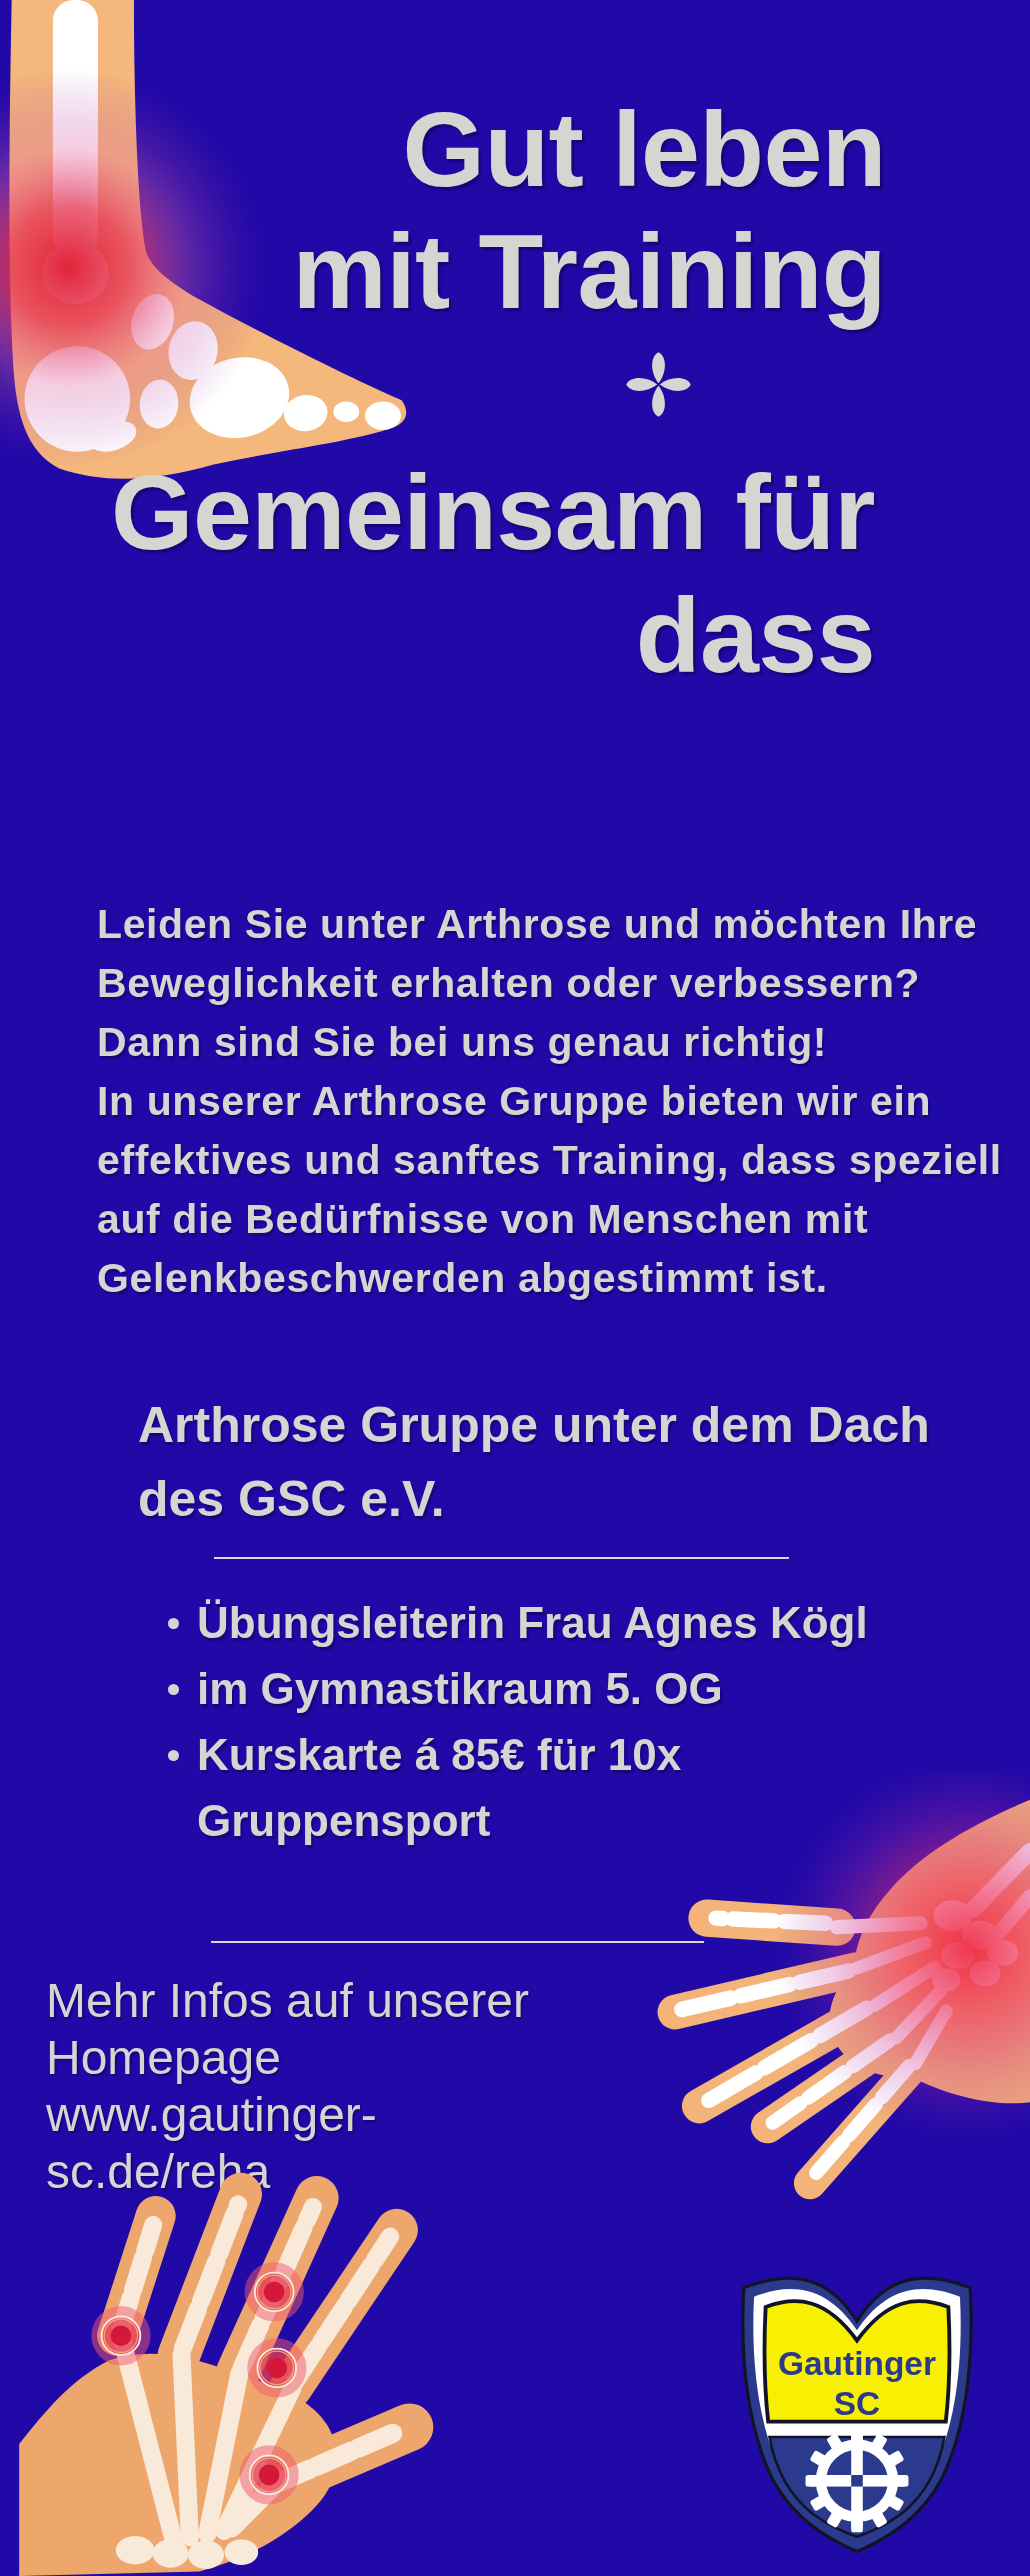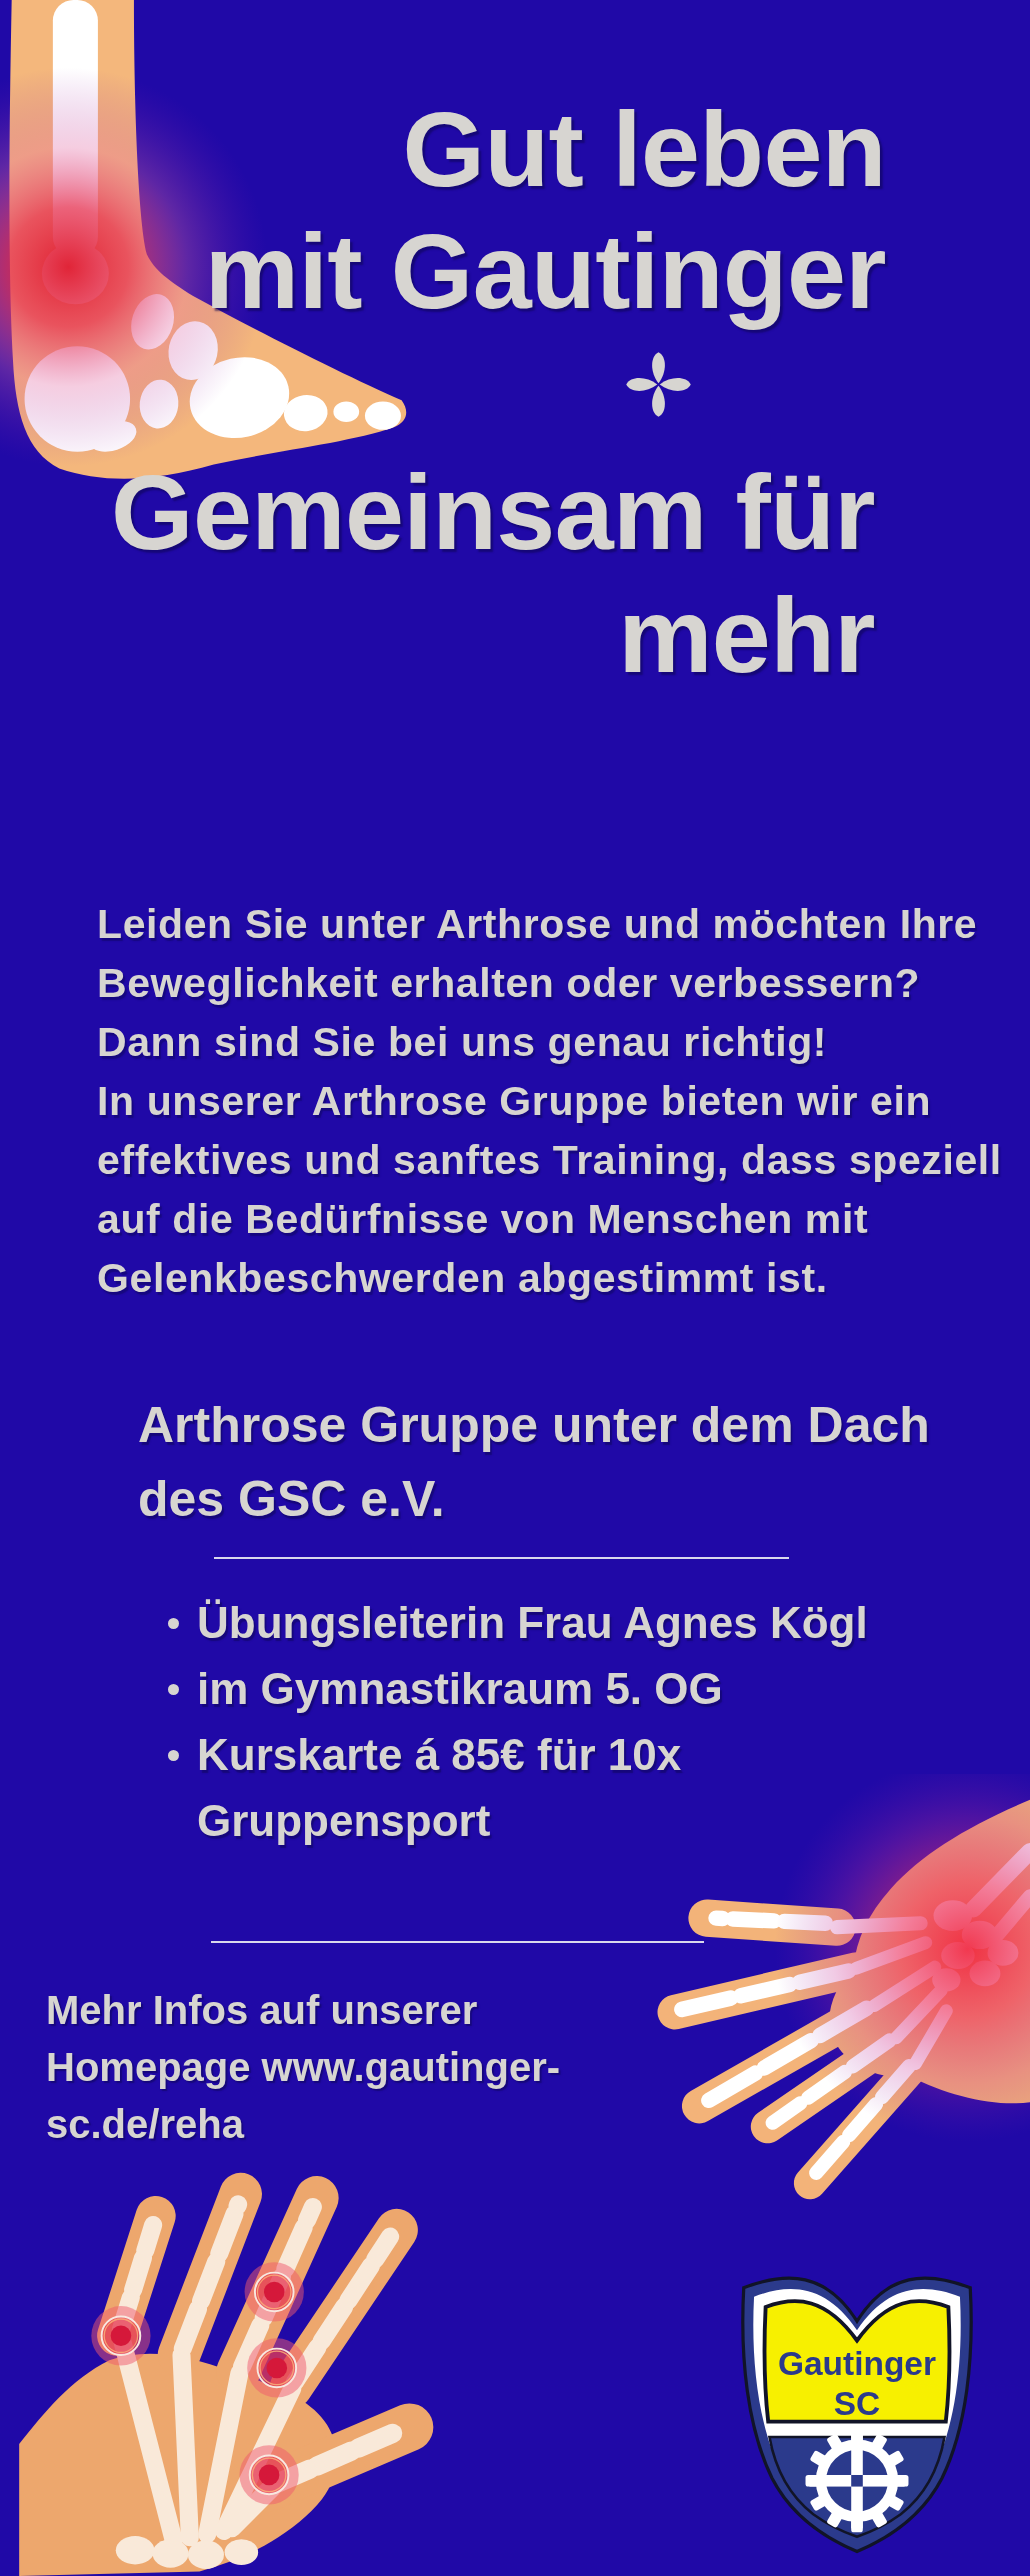--- a/index.html
+++ b/index.html
@@ -57,23 +57,22 @@
   }
   ul.bullets li{display:flex;}
   .dot{
     flex:0 0 11px;width:11px;height:11px;border-radius:50%;
     background:#d7d5d1;margin:28px 18px 0 0;
   }
   .btext{flex:1;}
 
   .footer-info{
     top:1972px;left:46px;width:554px;
-    font-size:40px;line-height:57px;font-weight:700;
+    font-size:48px;line-height:57px;font-weight:400;
     text-shadow:1.9px 1.9px 1.3px rgba(12,6,80,0.5);
-    margin-top:10px;
   }
   .footer-phone{
     top:2148px;left:47px;width:580px;
     font-size:28px;line-height:35px;font-weight:700;
     text-shadow:1.3px 1.9px 1.3px rgba(12,6,80,0.5);
   }
 
   .illu{display:block;}
   .illu-foot{top:0;left:0;}
   .illu-hand-right{top:1774px;left:644px;}
@@ -116,35 +115,35 @@
       <ellipse cx="372" cy="618" rx="78" ry="62" transform="rotate(-13 372 618)"></ellipse>
       <ellipse cx="475" cy="642" rx="34" ry="28" transform="rotate(-8 475 642)"></ellipse>
       <ellipse cx="538" cy="640" rx="20" ry="16"></ellipse>
       <ellipse cx="595" cy="646" rx="28" ry="22"></ellipse>
     </g>
     <circle cx="106" cy="415" r="310" fill="url(#gfoot)"></circle>
   </svg>
 
   <div class="abs title-block">
     <div>Gut leben</div>
-    <div>mit Gautinger</div>
+    <div>mit Training</div>
   </div>
 
   <svg class="abs ornament" width="73" height="73" viewBox="0 0 120 120" aria-hidden="true">
     <g fill="#d7d5d1">
       <path d="M60 58 C 46 40, 46 14, 60 7 C 74 14, 74 40, 60 58 Z"></path>
       <path d="M60 58 C 46 40, 46 14, 60 7 C 74 14, 74 40, 60 58 Z" transform="rotate(90 60 60)"></path>
       <path d="M60 58 C 46 40, 46 14, 60 7 C 74 14, 74 40, 60 58 Z" transform="rotate(180 60 60)"></path>
       <path d="M60 58 C 46 40, 46 14, 60 7 C 74 14, 74 40, 60 58 Z" transform="rotate(270 60 60)"></path>
     </g>
   </svg>
 
   <div class="abs subtitle-block">
     <div>Gemeinsam für</div>
-    <div>mehr</div>
+    <div>dass</div>
   </div>
 
   <div class="abs intro pre">Leiden Sie unter Arthrose und möchten Ihre
 Beweglichkeit erhalten oder verbessern?
 Dann sind Sie bei uns genau richtig!
 In unserer Arthrose Gruppe bieten wir ein
 effektives und sanftes Training, dass speziell
 auf die Bedürfnisse von Menschen mit
 Gelenkbeschwerden abgestimmt ist.</div>
 

